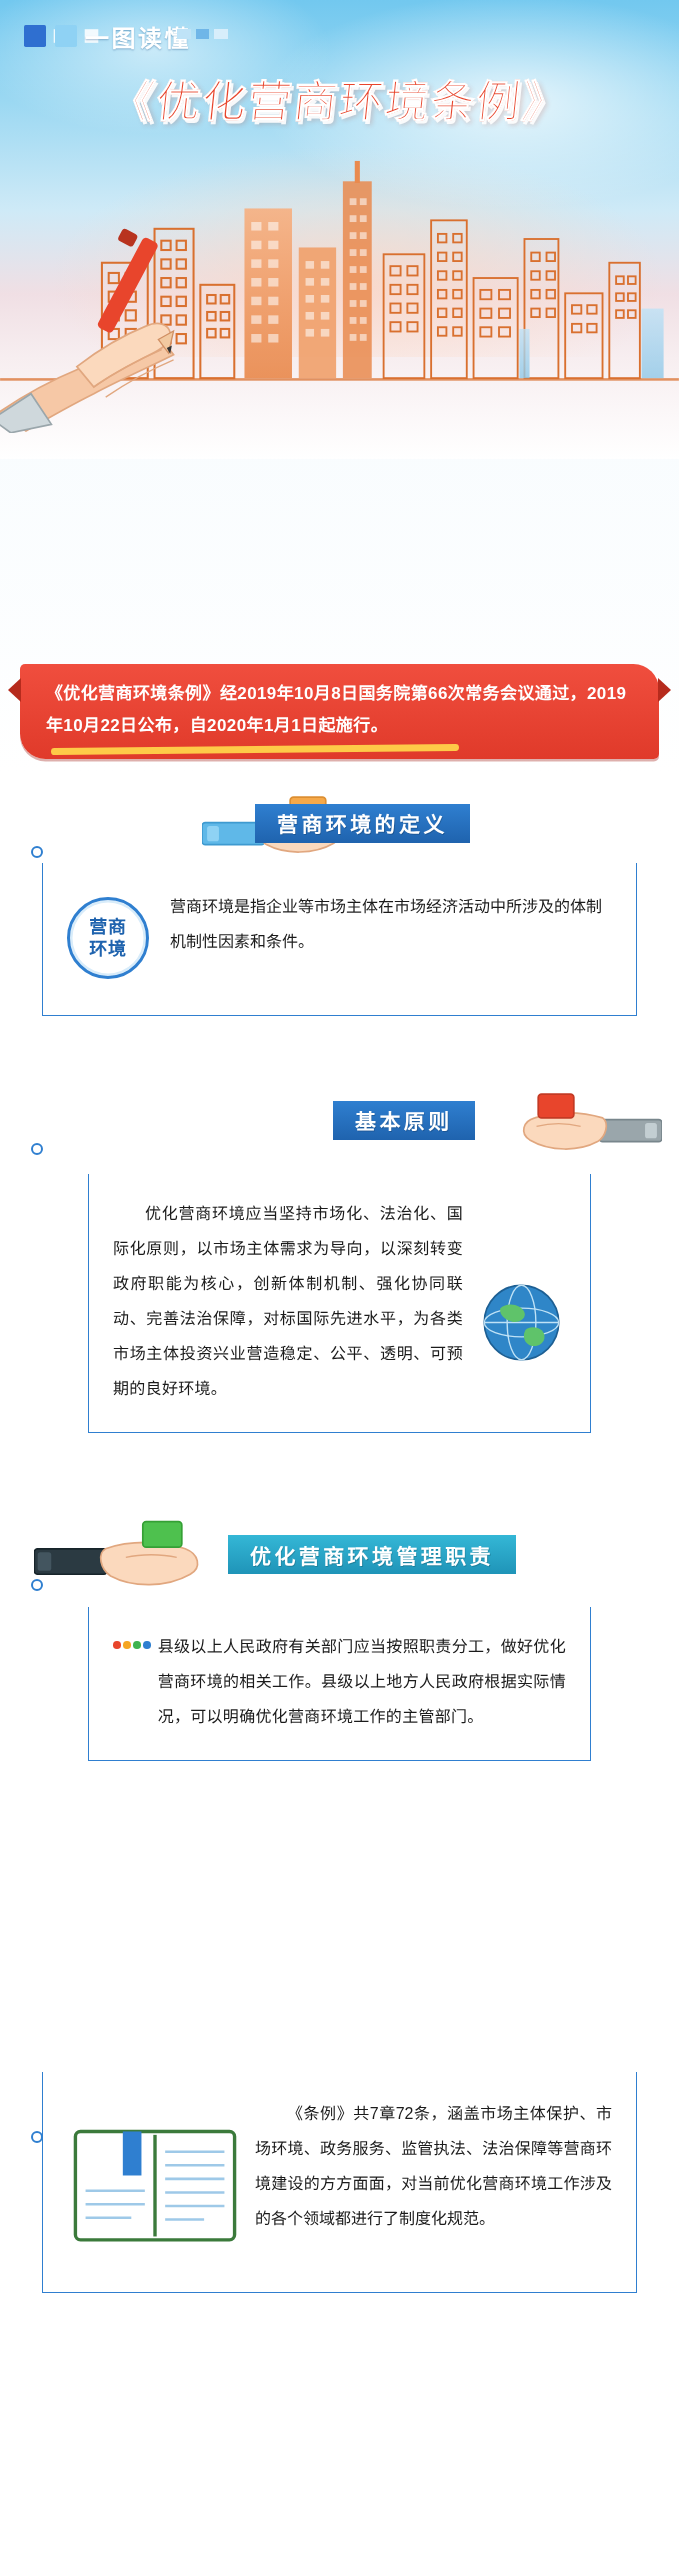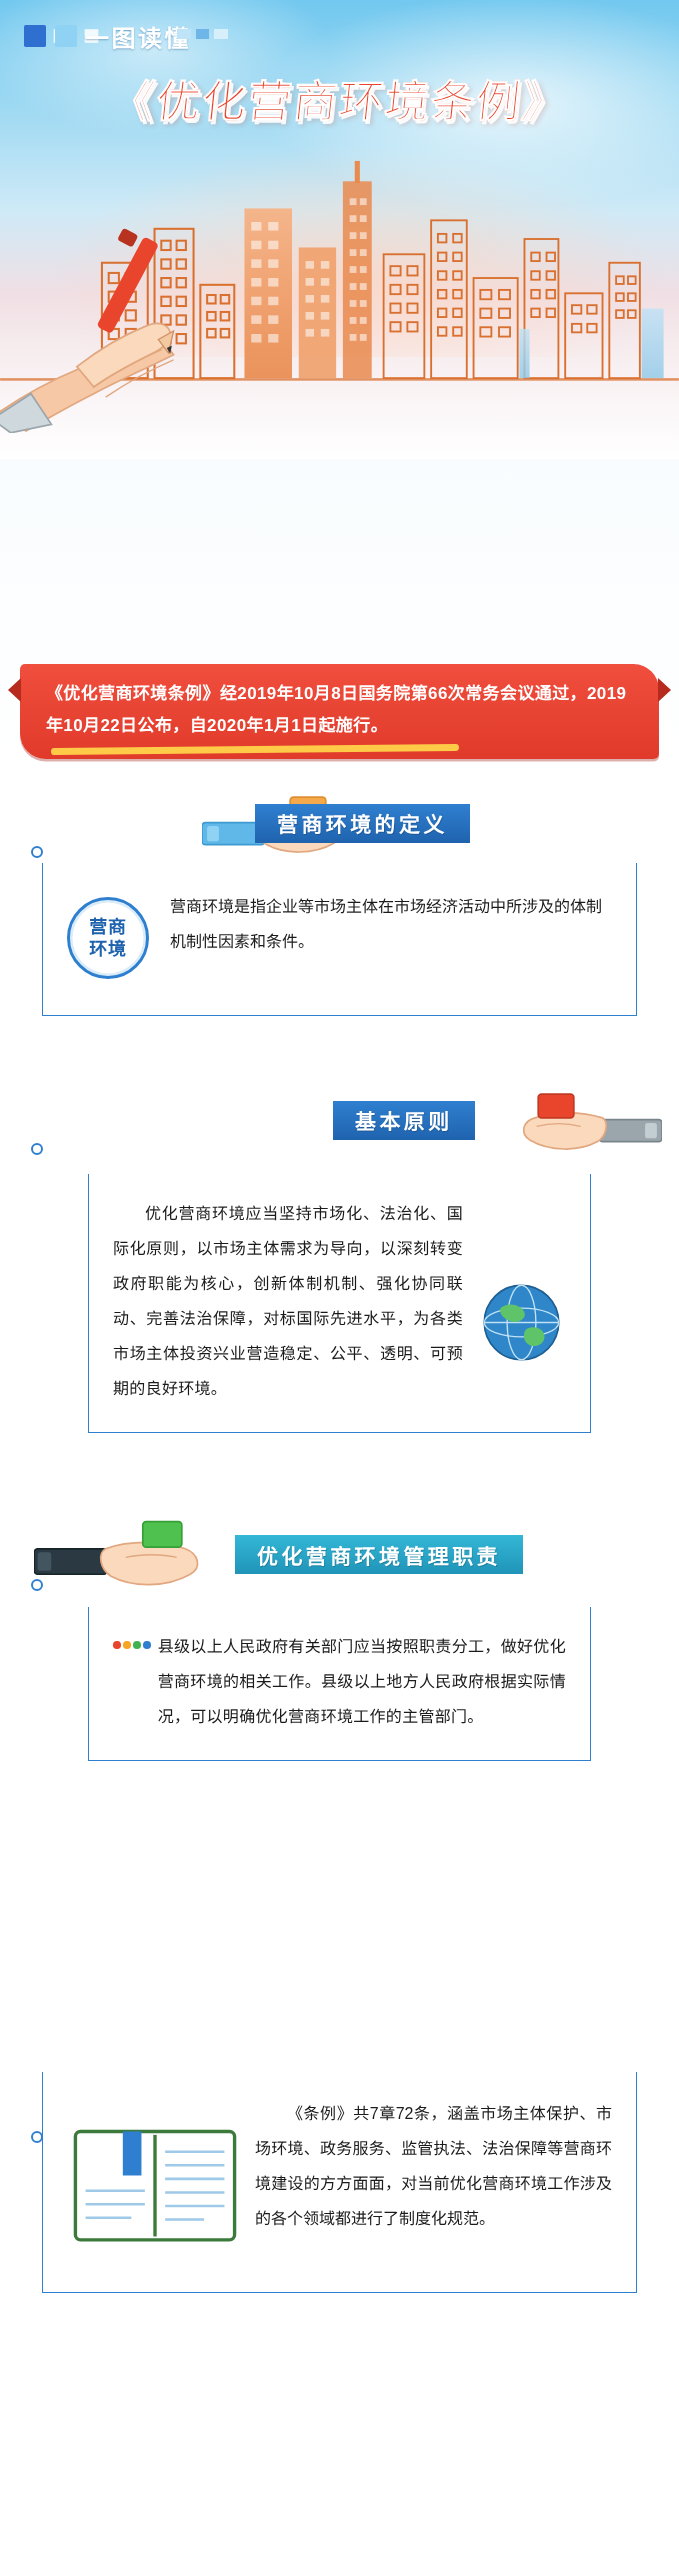--- a/index.html
+++ b/index.html
@@ -112,21 +112,21 @@
   
   .section { position: absolute; left: 0; width: 679px; }
   .sec-header { position: relative; height: 73px; }
   .banner {
     position: absolute; height: 39px; display: flex; align-items: center; justify-content: center;
     background: linear-gradient(180deg,#2f7fd0 0%, #1f63ae 100%);
     color: #ffffff; font-size: 21px; font-weight: bold; letter-spacing: 3.4px;
     padding: 17px 22px;
     text-shadow: 0.8px 0.8px 0 rgba(0,0,0,0.18);
   }
-  .banner.cyan { background: linear-gradient(180deg,#34b7d6 0%, #1f94b8 100%); margin-left: 7px; }
+  .banner.cyan { background: linear-gradient(180deg,#34b7d6 0%, #1f94b8 100%); }
   .hand {
     position: absolute; width: 178px; height: 73px;
   }
   .body-card {
     position: relative; margin: 14px auto; width: 503px;
     border: 1.7px solid #2f7fd0; border-top: none;
     padding: 22px 24px 25.5px 24px;
     font-size: 16px; line-height: 35px; color: #1b1b1b; letter-spacing: 0.3px;
     background: #ffffff;
   }

